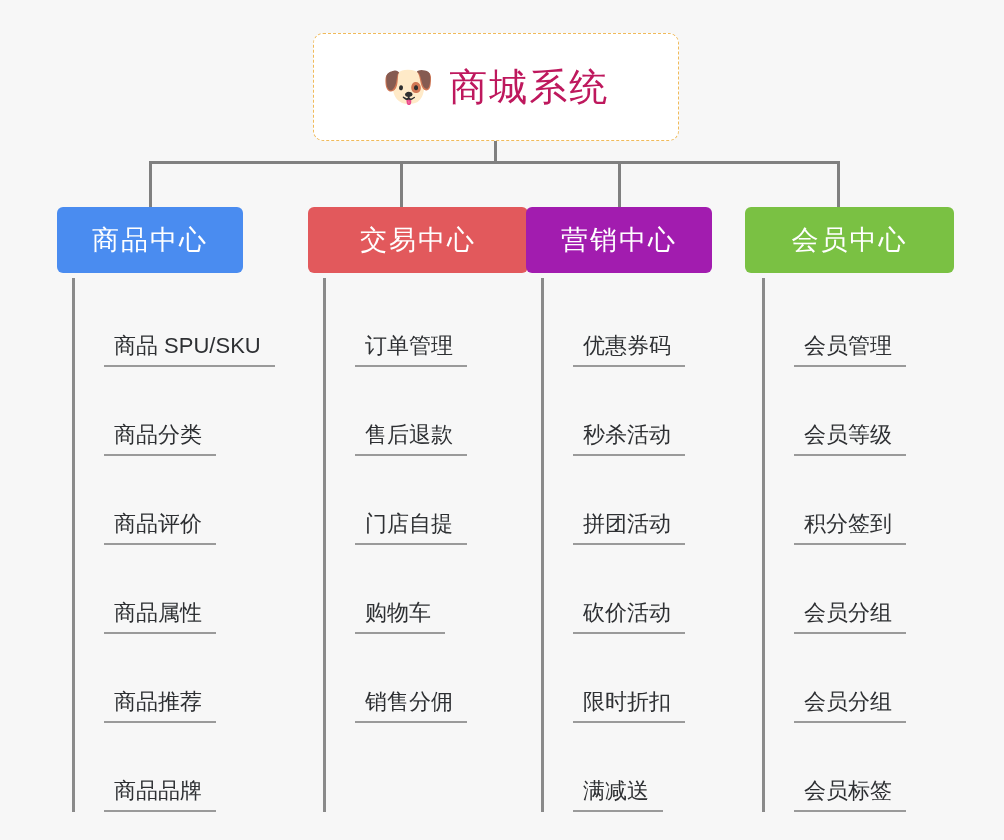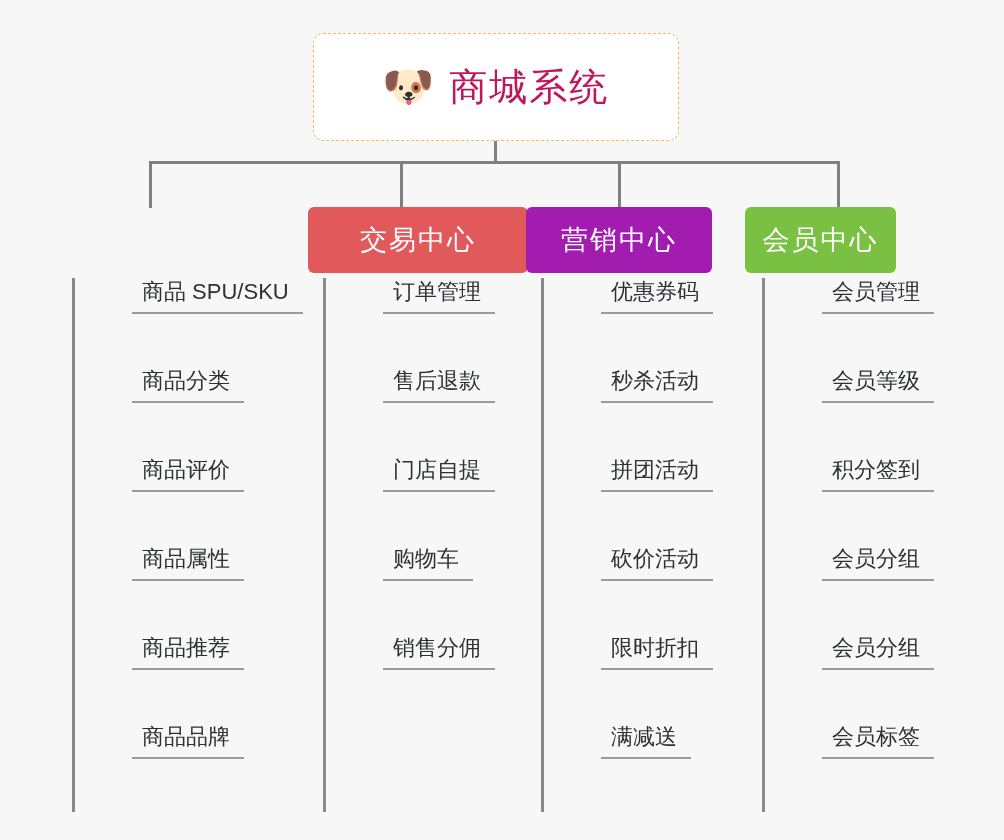--- a/index.html
+++ b/index.html
@@ -79,22 +79,21 @@
     position: absolute;
     left: 0;
     top: 0;
     width: 3px;
     background: #8a8a8a;
   }
   .leaf-item {
     position: relative;
     height: 89px;
     display: flex;
-    align-items: flex-start;
-    padding-left: 28px;
+    align-items: flex-end;
   }
   .leaf-label {
     display: inline-block;
     margin-left: 32px;
     padding: 0 14px 6px 10px;
     border-bottom: 2px solid #9a9a9a;
     font-size: 22px;
     color: #2e3033;
     white-space: nowrap;
     line-height: 1.25;
@@ -112,27 +111,30 @@
 
   <div class="line v-line" style="left:494px; top:141px; height:22px;"></div>
 
   <div class="line h-line" style="left:149px; top:161px; width:691px;"></div>
 
   <div class="line v-line" style="left:149px; top:161px; height:47px;"></div>
   <div class="line v-line" style="left:400px; top:161px; height:47px;"></div>
   <div class="line v-line" style="left:618px; top:161px; height:47px;"></div>
   <div class="line v-line" style="left:837px; top:161px; height:47px;"></div>
 
+  <div class="cat-header" style="left:57px; top:207px; width:186px; background:#4a8cf0;">
+    <span>商品中心</span>
+  </div>
   <div class="cat-header" style="left:308px; top:207px; width:220px; background:#e2595c;">
     <span>交易中心</span>
   </div>
   <div class="cat-header" style="left:526px; top:207px; width:186px; background:#a21caf;">
     <span>营销中心</span>
   </div>
-  <div class="cat-header" style="left:745px; top:207px; width:151px; background:#7ac143;">
+  <div class="cat-header" style="left:745px; top:207px; width:209px; background:#7ac143;">
     <span>会员中心</span>
   </div>
 
   <div class="leaf-col" style="left:72px;">
     <div class="rail" style="height:534px;"></div>
     <div class="leaf-item">
         <span class="leaf-label">商品 SPU/SKU</span>
       </div>
     <div class="leaf-item">
         <span class="leaf-label">商品分类</span>

